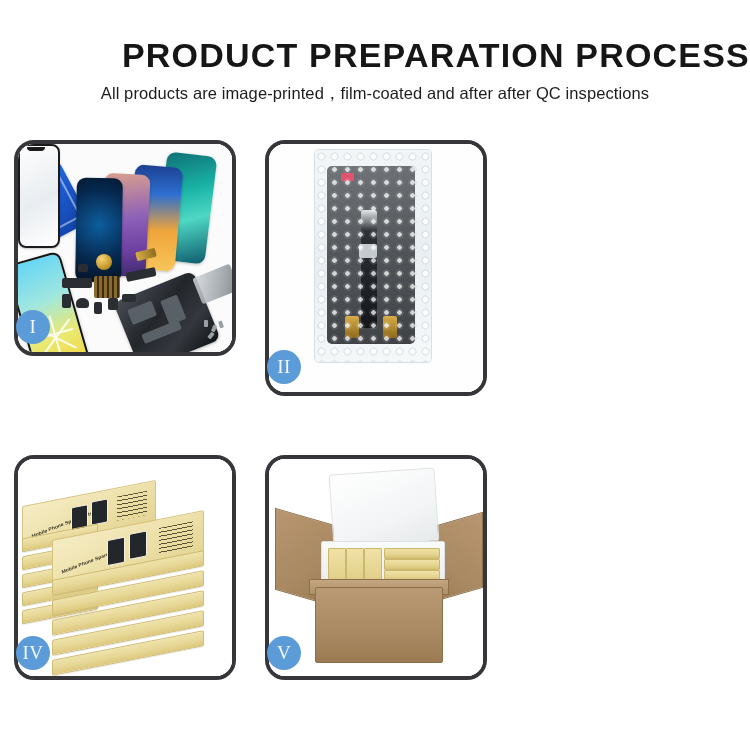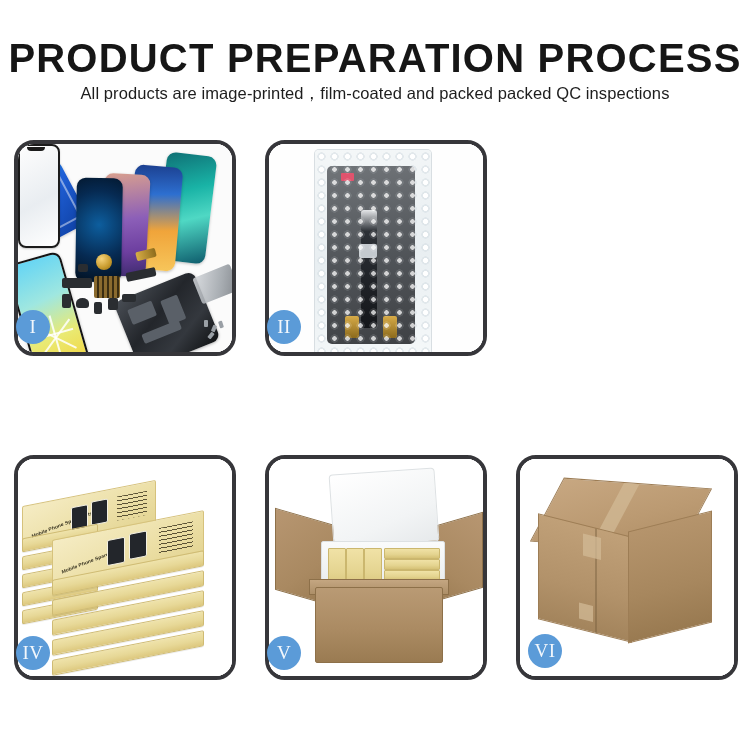--- a/index.html
+++ b/index.html
@@ -10,24 +10,25 @@
     overflow:hidden;
     position:relative;
   }
   .page{position:relative;width:750px;height:750px;}
 
   
   .header{position:absolute;left:0;top:0;width:750px;text-align:center;}
   .title{
     margin:0;padding:0;
     position:absolute;left:0;top:38px;width:750px;
-    font-size:40px;font-weight:bold;letter-spacing:1.2px;
+    font-size:34px;font-weight:bold;letter-spacing:1.2px;
     color:#161616;line-height:1;
     font-family:"Liberation Sans", sans-serif;
     white-space:nowrap;
+    text-align:right;
   }
   .subtitle{
     margin:0;padding:0;
     position:absolute;left:0;top:85px;width:750px;
     font-size:16.5px;font-weight:normal;letter-spacing:.1px;
     color:#1d1d1d;line-height:1;
     white-space:nowrap;
   }
 
   
@@ -209,21 +210,21 @@
   .tape{position:absolute;background:rgba(210,186,150,.75);}
   .c6seam{position:absolute;background:rgba(120,95,62,.45);}
 </style>
 </head>
 <body>
 
 <div class="page">
 
   <div class="header">
     <h1 class="title">PRODUCT PREPARATION PROCESS</h1>
-    <p class="subtitle">All products are image-printed，film-coated and packed packed QC inspections</p>
+    <p class="subtitle">All products are image-printed，film-coated and after after QC inspections</p>
   </div>
 
   <div class="panel" style="left:14px;top:140px;width:222px;height:216px;">
     <div class="panel-inner">
       <div class="p1bg"></div>
 
       <div class="adhesive"></div>
 
       <div class="fan" style="left:0;top:0;width:100%;height:100%;">
         <div class="ph ph-teal"></div>
@@ -263,21 +264,21 @@
       <div class="screws">
         <div class="screw" style="left:0;top:0;"></div>
         <div class="screw" style="left:8px;top:5px;transform:rotate(22deg);"></div>
         <div class="screw" style="left:15px;top:1px;transform:rotate(-18deg);"></div>
         <div class="screw" style="left:5px;top:12px;transform:rotate(40deg);"></div>
       </div>
     </div>
     <div class="badge" style="left:-2px;bottom:8px;">I</div>
   </div>
 
-  <div class="panel" style="left:265px;top:140px;width:222px;height:216px;">
+  <div class="panel" style="left:265px;top:140px;width:222px;height:256px;">
     <div class="panel-inner">
       <div class="p2bg"></div>
       <div class="bubblebag">
         <div class="screenpack">
           <div class="redlabel"></div>
           <div class="flexstrip"></div>
           <div class="flexconn"></div>
           <div class="goldtab" style="left:18px;top:150px;"></div>
           <div class="goldtab" style="left:56px;top:150px;"></div>
         </div>
@@ -335,29 +336,14 @@
         <div class="ybox" style="left:62px;top:17px;width:54px;height:9px;"></div>
         <div class="ybox" style="left:62px;top:28px;width:54px;height:9px;"></div>
         <div class="ybox" style="left:62px;top:39px;width:54px;height:7px;"></div>
       </div>
       <div class="cartonlip"></div>
       <div class="cartonbody"></div>
     </div>
     <div class="badge" style="left:-2px;bottom:6px;">V</div>
   </div>
 
-  <div class="panel" style="left:516px;top:455px;width:222px;height:225px;">
-    <div class="panel-inner">
-      <div class="p6bg"></div>
-      <div class="c6top">
-        <div class="tape" style="left:62px;top:0;width:16px;height:62px;"></div>
-      </div>
-      <div class="c6left">
-        <div class="c6seam" style="left:56px;top:0;width:2px;height:104px;"></div>
-        <div class="tape" style="left:44px;top:8px;width:18px;height:22px;"></div>
-        <div class="tape" style="left:40px;top:78px;width:14px;height:16px;"></div>
-      </div>
-      <div class="c6right"></div>
-    </div>
-    <div class="badge" style="left:8px;bottom:8px;">VI</div>
-  </div>
 
 </div>
 
 </body></html>

